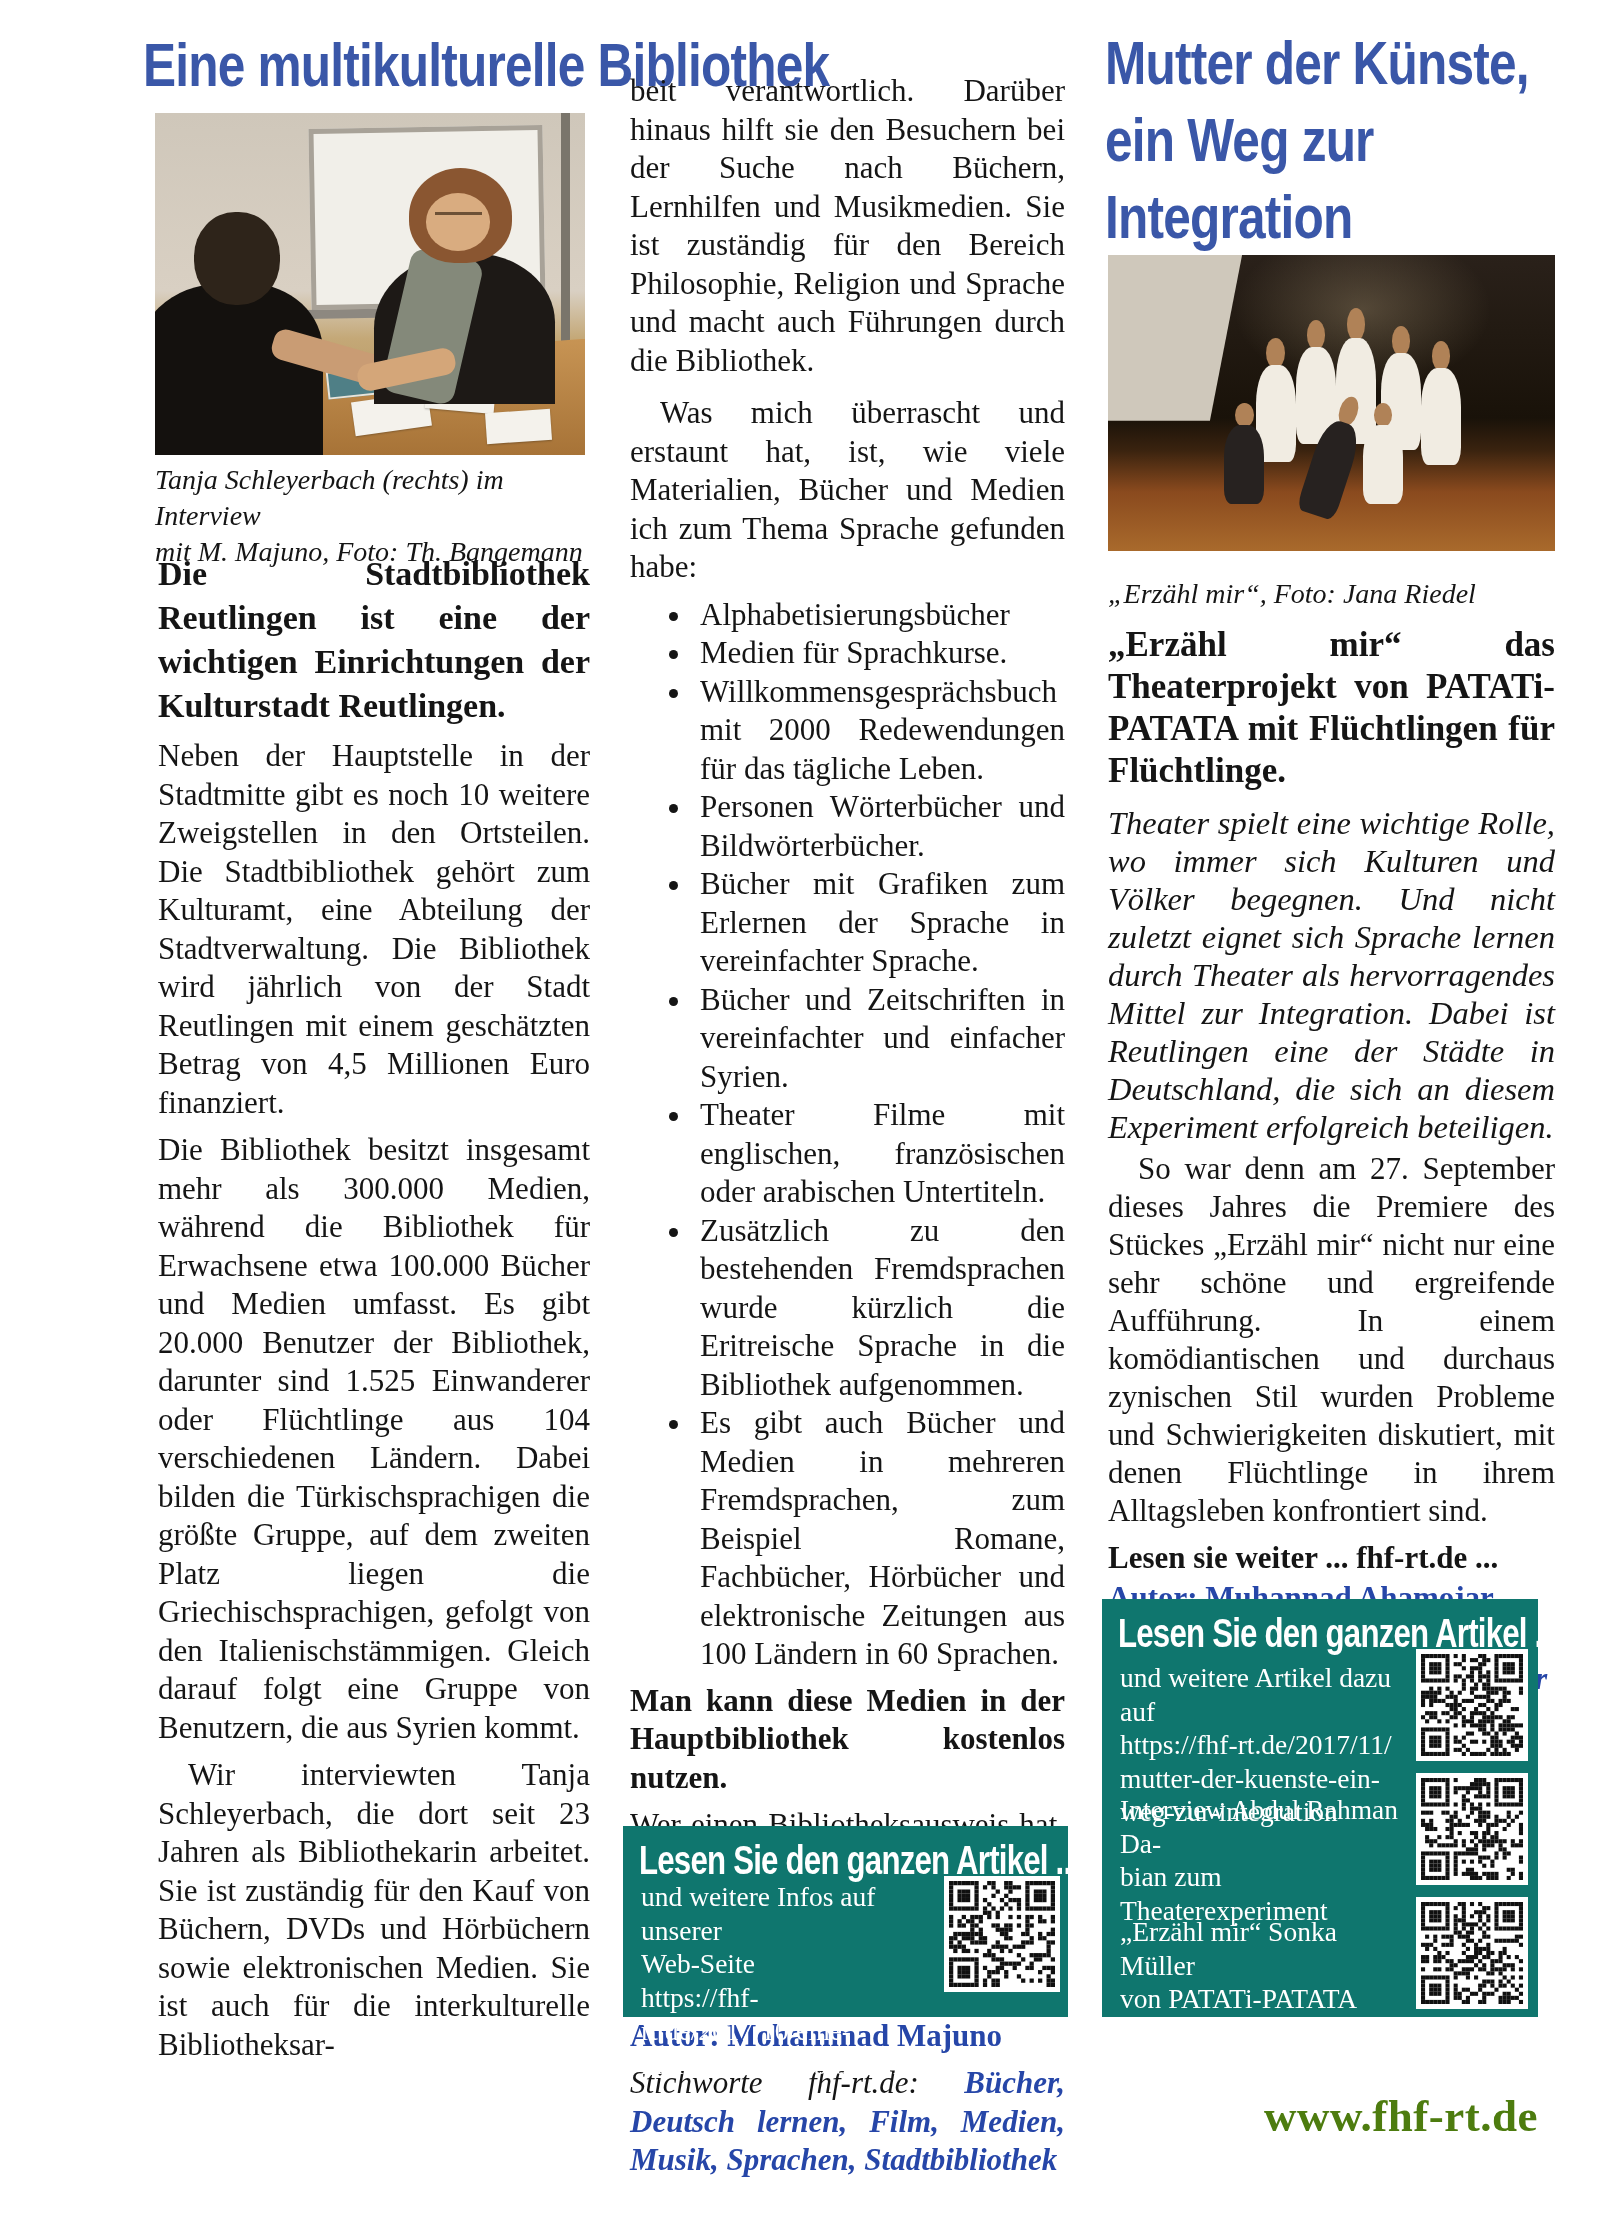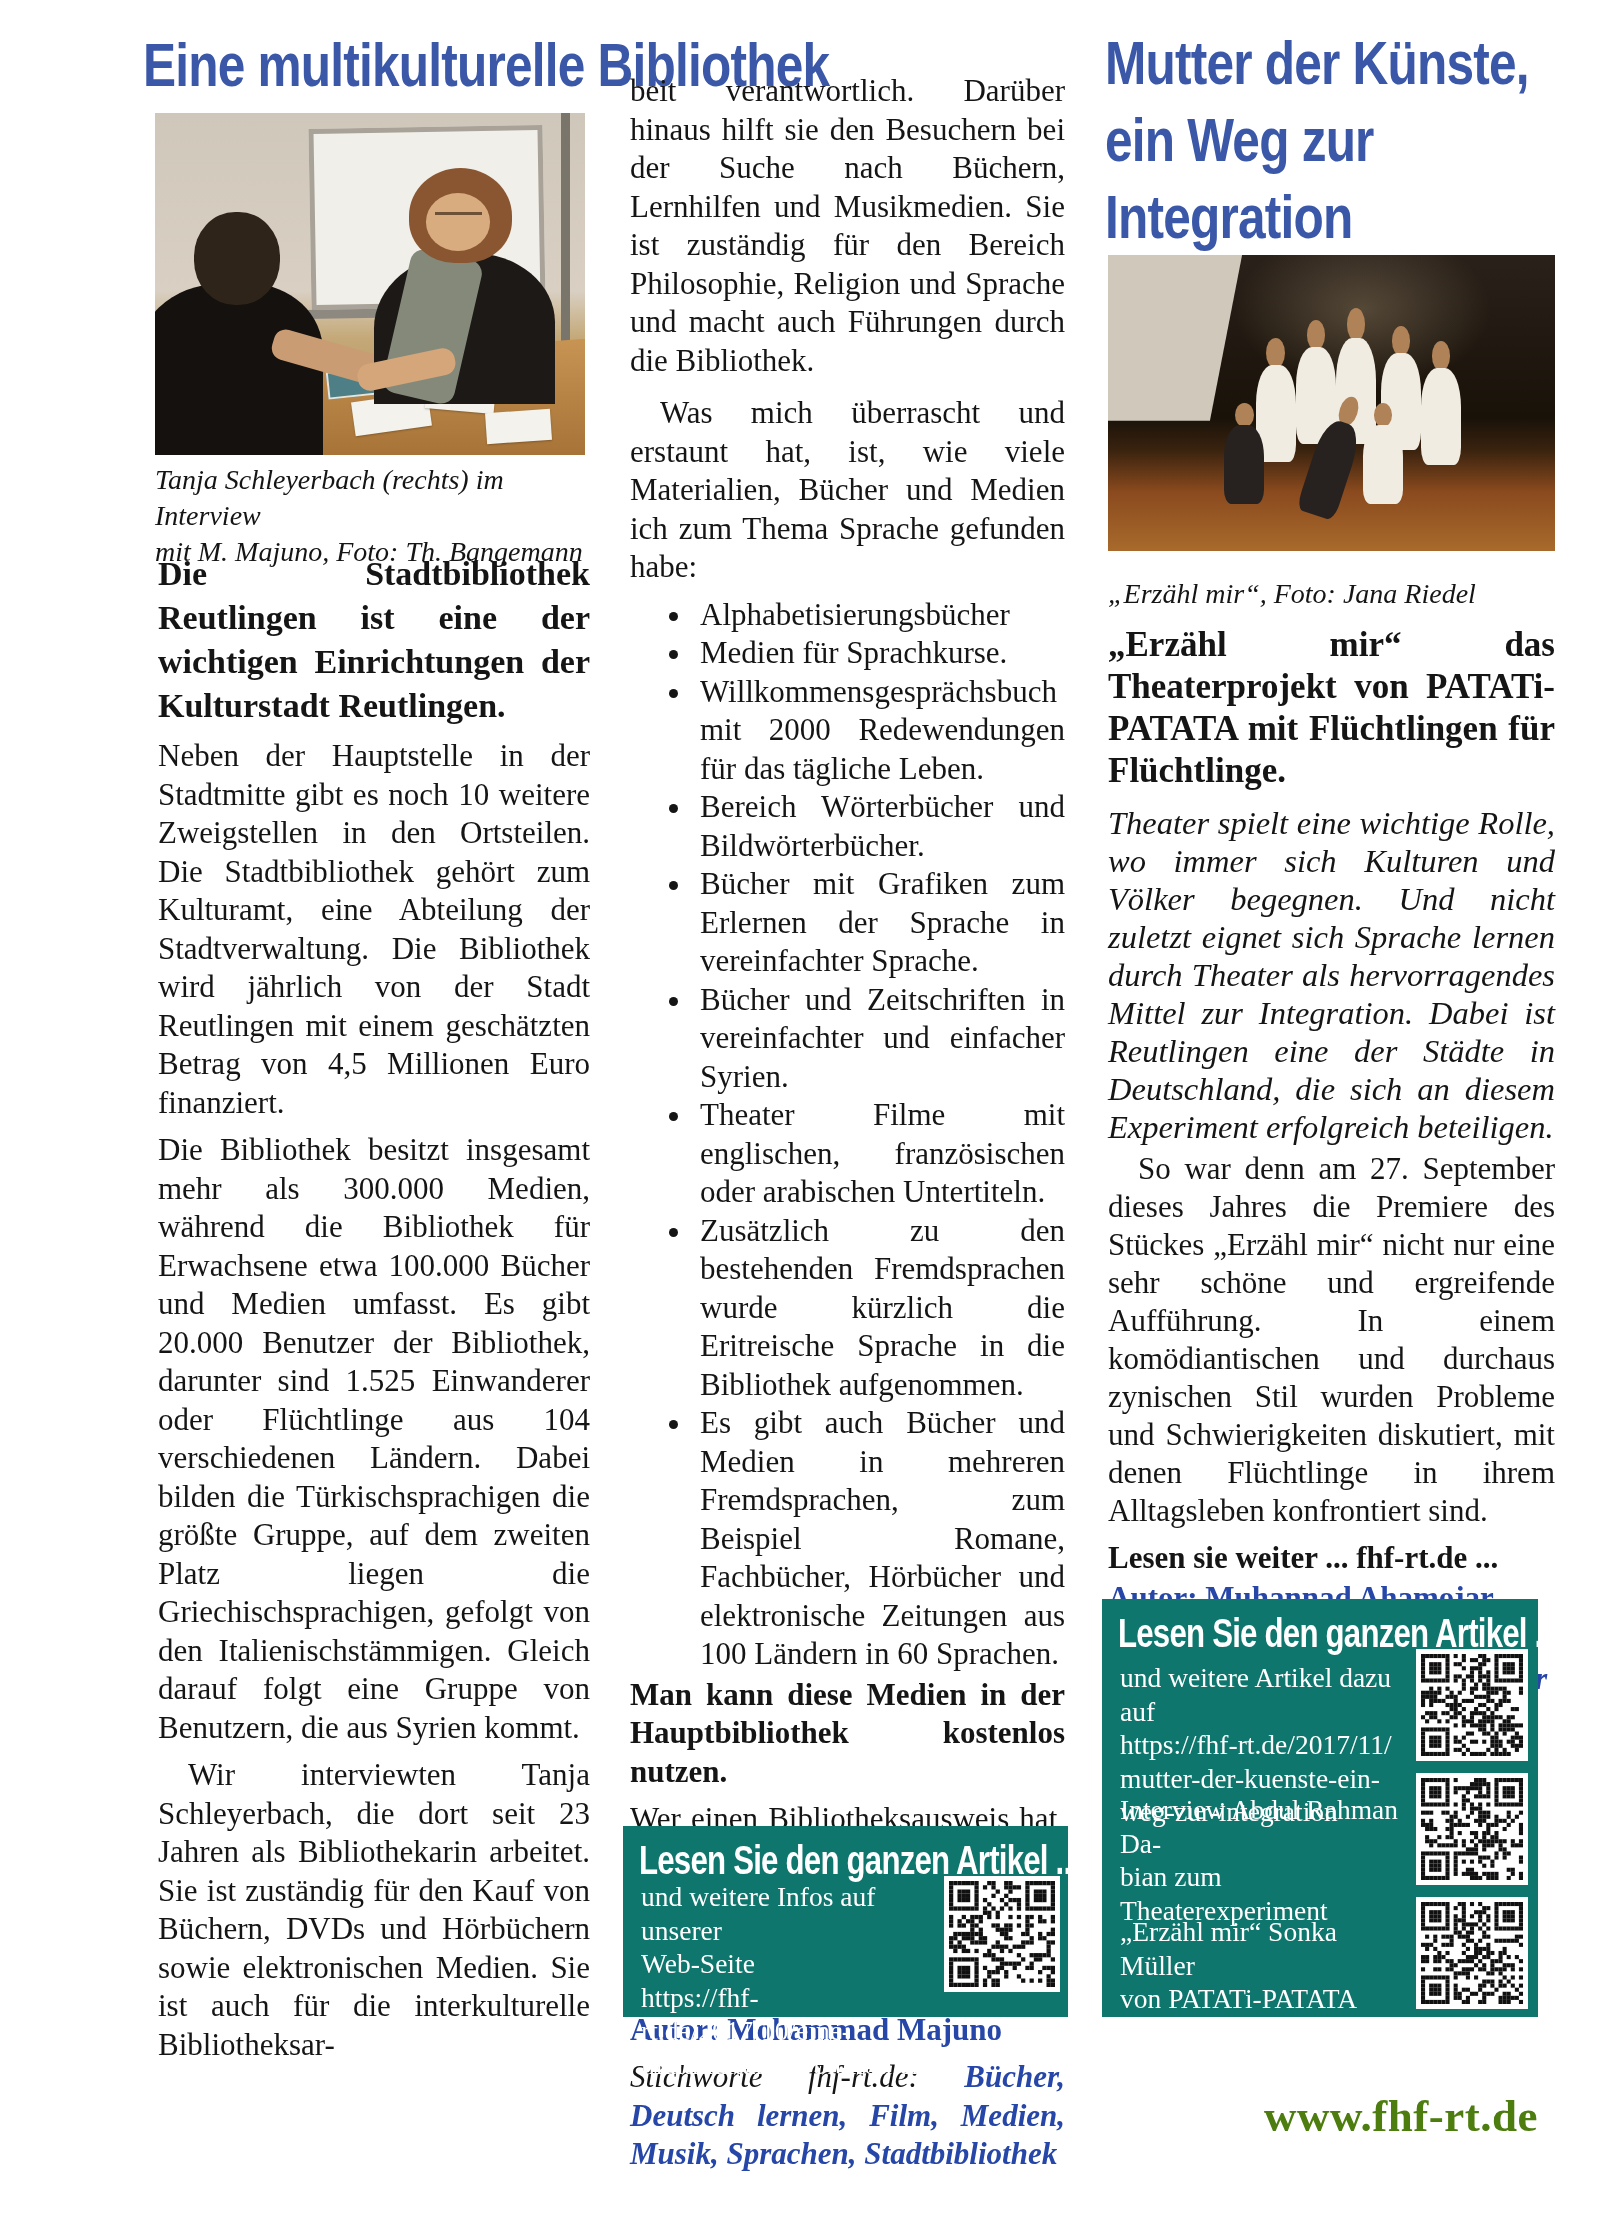--- a/index.html
+++ b/index.html
@@ -18,21 +18,21 @@
   .bodytext{font-size:31px;line-height:38.5px;text-align:justify;hyphens:auto;-webkit-hyphens:auto;}
   .bodytext p{margin:0 0 9px 0;}
   .indent{text-indent:30px;}
   .lead{font-weight:700;font-size:34px;line-height:44px;margin:0 0 10px 0;text-align:justify;}
   .caption{font-style:italic;font-size:28px;line-height:36px;white-space:pre-line;}
   .boldnote{font-weight:700;margin:10px 0 10px 0;}
   .readmore{font-weight:700;margin:16px 0 6px 0;}
   .author{font-weight:700;color:#2646a8;margin:8px 0 6px 0;}
   .kwline{font-style:italic;margin:6px 0 0 0;}
   .kw{color:#2646a8;font-weight:700;font-style:italic;}
-  ul.bullets{list-style:disc;margin:8px 0 2px 0;padding:0 0 0 64px;}
+  ul.bullets{list-style:disc;margin:8px 0 8px 0;padding:0 0 0 64px;}
   ul.bullets li{padding-left:6px;text-align:justify;}
   
   .bluebox{background:#0f766e;color:#ffffff;}
   .boxheader{
     font-family:"Liberation Sans", sans-serif;font-weight:700;color:#ffffff;
     font-size:40px;line-height:44px;white-space:nowrap;
   }
   .boxtext{font-size:27.5px;line-height:33.5px;color:#ffffff;white-space:pre-line;}
   .qr{background:#ffffff;padding:5px;box-sizing:border-box;}
   
@@ -115,21 +115,21 @@
   <p class="indent">Wir interviewten Tanja Schleyerbach, die dort seit 23 Jahren als Bibliothekarin arbeitet. Sie ist zuständig für den Kauf von Büchern, DVDs und Hörbüchern sowie elektronischen Medien. Sie ist auch für die interkulturelle Bibliotheksar-</p>
 </div>
 
 <div class="abs bodytext" style="left:630px;top:72px;width:435px;">
   <p>beit verantwortlich. Darüber hinaus hilft sie den Besuchern bei der Suche nach Büchern, Lernhilfen und Musikmedien. Sie ist zuständig für den Bereich Philosophie, Religion und Sprache und macht auch Führungen durch die Bibliothek.</p>
   <p class="indent" style="margin-top:14px;">Was mich überrascht und erstaunt hat, ist, wie viele Materialien, Bücher und Medien ich zum Thema Sprache gefunden habe:</p>
   <ul class="bullets">
       <li>Alphabetisierungsbücher</li>
       <li>Medien für Sprachkurse.</li>
       <li>Willkommensgesprächsbuch mit 2000 Redewendungen für das tägliche Leben.</li>
-      <li>Bereich Wörterbücher und Bildwörterbücher.</li>
+      <li>Personen Wörterbücher und Bildwörterbücher.</li>
       <li>Bücher mit Grafiken zum Erlernen der Sprache in vereinfachter Sprache.</li>
       <li>Bücher und Zeitschriften in vereinfachter und einfacher Syrien.</li>
       <li>Theater Filme mit englischen, französischen oder arabischen Untertiteln.</li>
       <li>Zusätzlich zu den bestehenden Fremdsprachen wurde kürzlich die Eritreische Sprache in die Bibliothek aufgenommen.</li>
       <li>Es gibt auch Bücher und Medien in mehreren Fremdsprachen, zum Beispiel Romane, Fachbücher, Hörbücher und elektronische Zeitungen aus 100 Ländern in 60 Sprachen.</li>
     </ul>
   <p class="boldnote">Man kann diese Medien in der Hauptbibliothek kostenlos nutzen.</p>
   <p>Wer einen Bibliotheksausweis hat, kann sich mit seinem Smartphone oder seinem PC einloggen und hat Zugriff auf Elektronische Medien.</p>
   <p class="readmore">Lesen sie weiter ... fhf-rt.de ...</p>
   <p class="author">Autor: Mohammad Majuno</p>

